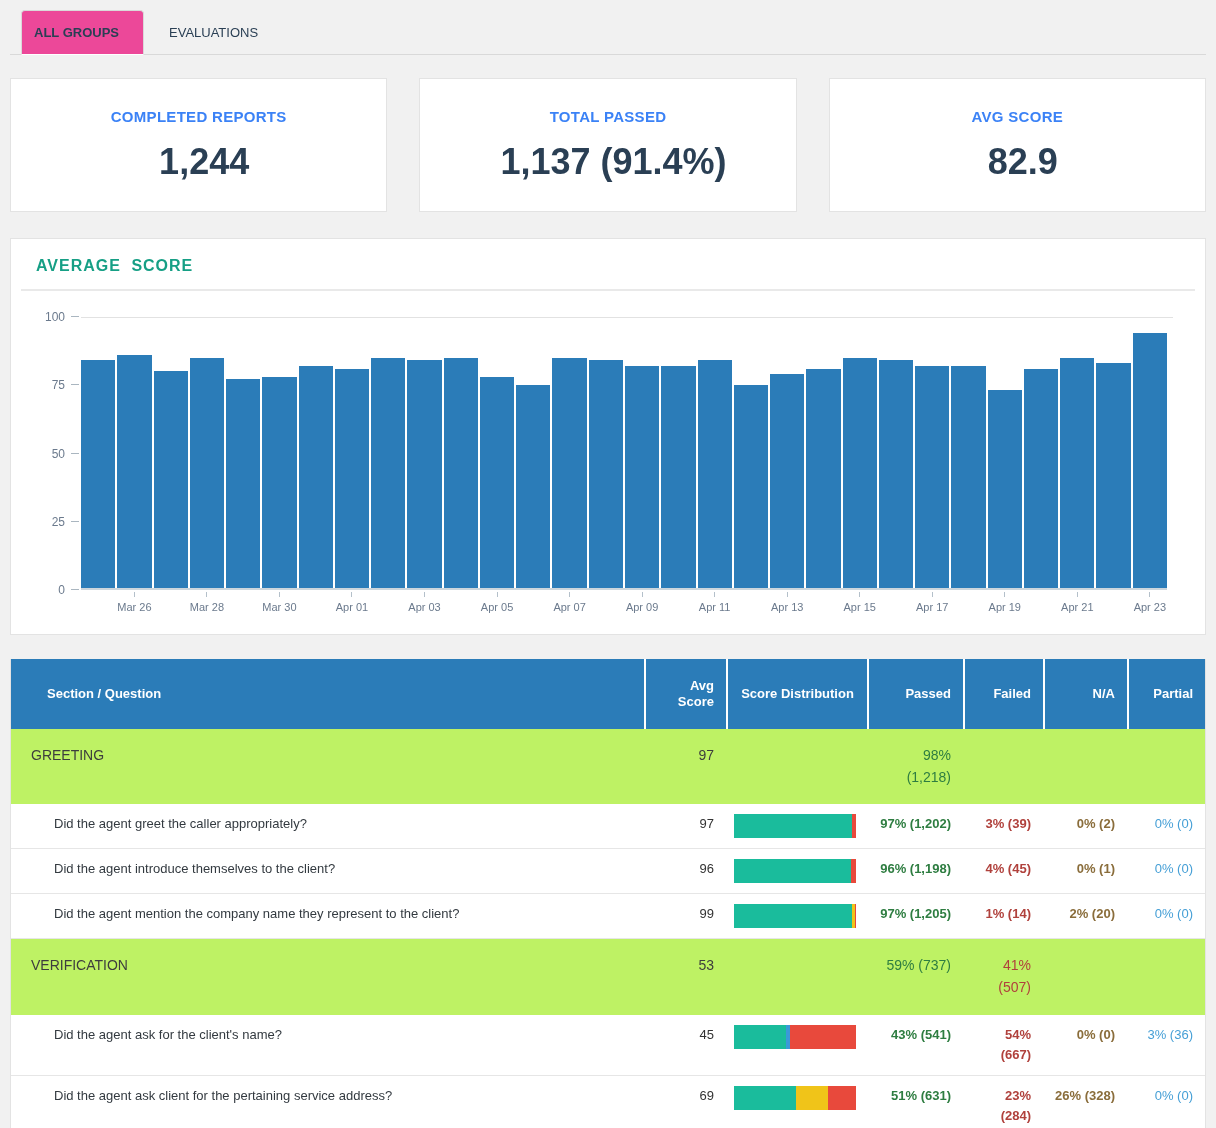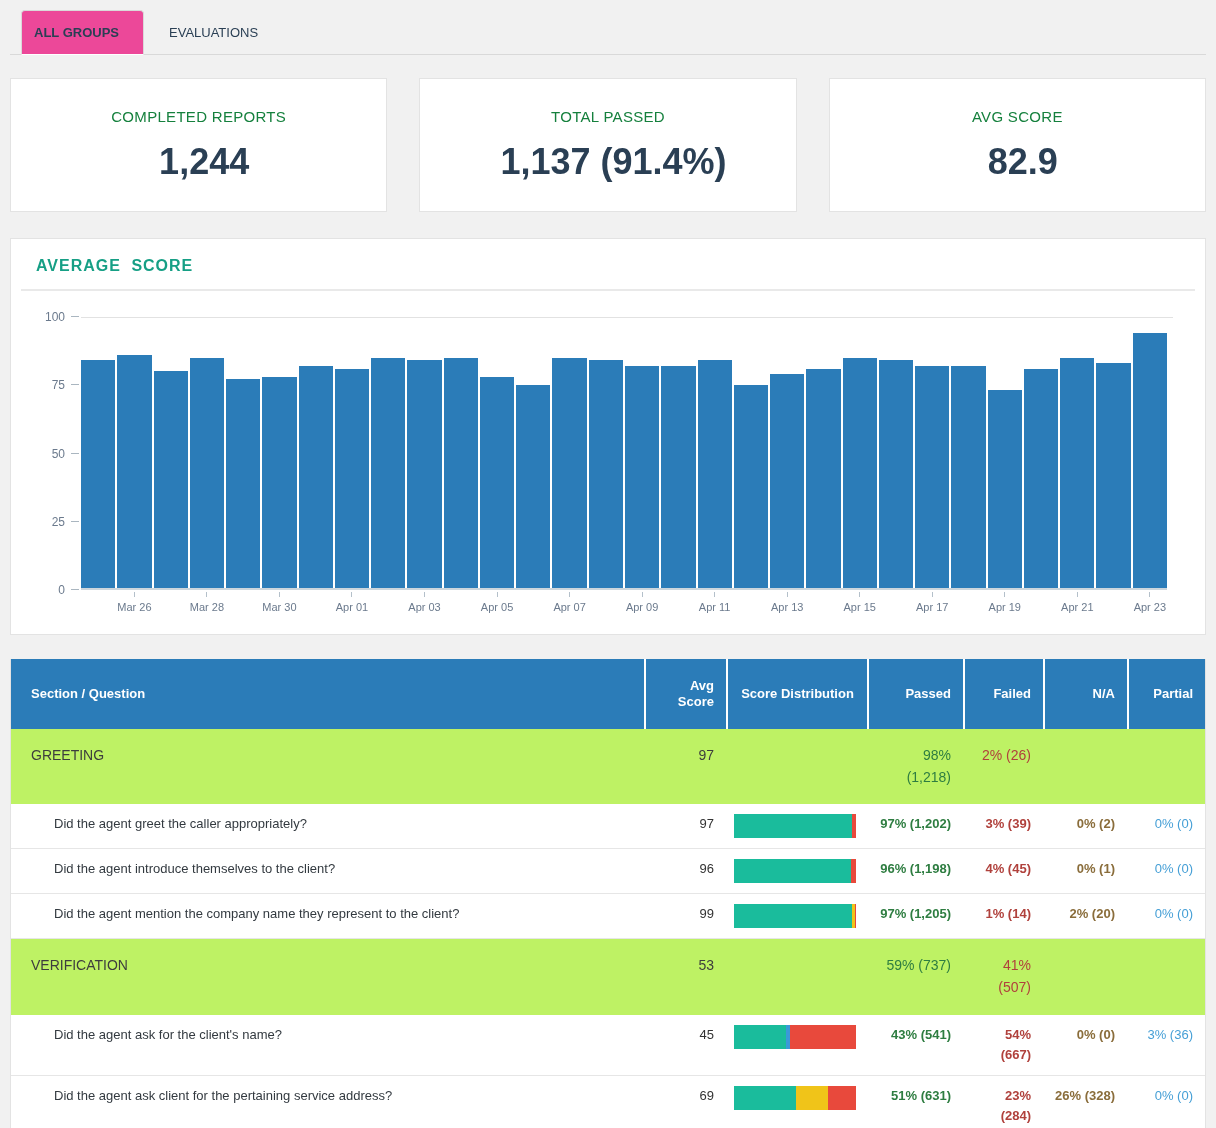--- a/index.html
+++ b/index.html
@@ -21,21 +21,21 @@
     background:#ec4899; border:1px solid #d9d9d9; border-bottom:1px solid #fff;
     border-radius:4px 4px 0 0; font-weight:bold;padding-left:12px;
   }
 
   
   .cards { display:flex; gap:32px; margin-top:23px; }
   .card {
     flex:1; background:#fff; border:1px solid #e3e3e3; height:134px;
     display:flex; flex-direction:column; align-items:center; justify-content:center; gap:16px;
   }
-  .card .ctitle { font-size:15px; font-weight:normal; color:#15803d; letter-spacing:.3px;text-align:right; }
+  .card .ctitle { font-size:15px; font-weight:bold; color:#3b82f6; letter-spacing:.3px;text-align:right; }
   .card .cvalue { font-size:36px; font-weight:bold; color:#2a3f54;margin-left:11px; }
 
   
   .panel { background:#fff; border:1px solid #e3e3e3; margin-top:26px; padding:18px 0 14px 0; }
   .panel-title { margin-left:25px; font-size:16px; font-weight:bold; color:#169f85; letter-spacing:1px; word-spacing:5px; }
   .panel-sep { border-top:2px solid #e9e9e9; margin:14px 10px 0 10px; }
   .chart-body { display:flex; padding:26px 38px 4px 8px; }
   .y-axis { width:62px; position:relative; height:273px; flex:0 0 62px; }
   .ylab { position:absolute; right:16px; transform:translateY(50%); font-size:12px; color:#6b7a8d; }
   .ytick { position:absolute; right:2px; width:8px; height:1px; background:#aab6c0; }
@@ -55,21 +55,21 @@
   .trow, .thead {
     display:grid;
     grid-template-columns:minmax(0,1fr) 82px 141px 96px 80px 84px 78px;
   }
   .thead { background:#2b7cb8; min-height:70px; }
   .thead .hcell {
     color:#fff; font-size:13px; font-weight:bold; display:flex; align-items:center;
     justify-content:flex-end; text-align:right; padding:8px 12px; line-height:1.25;
   }
   .thead .hcell + .hcell { border-left:2px solid #fff; }
-  .thead .hcell.first { justify-content:flex-start; text-align:left; padding-left:20px; }
+  .thead .hcell.first { justify-content:flex-start; text-align:left; padding-left:36px; }
   .thead .hcell.center { justify-content:center; text-align:center; }
 
   .trow.section { background:#bef264; }
   .trow.section .cell { padding-top:16px; padding-bottom:16px; font-size:14px; color:#3d3d3d; }
   .trow.question { background:#fff; border-bottom:1px solid #e6e6e6;padding-left:23px; }
   .trow.question .cell { padding-top:10px; padding-bottom:10px; font-size:13px; }
   .cell { padding-left:12px; padding-right:12px; line-height:1.55; }
   .cell.label { padding-left:20px; color:#333a40; }
   .cell.num { text-align:right; color:#333; white-space:nowrap; }
   .cell.dist { padding-left:8px; }
@@ -202,21 +202,20 @@
       <div class="hcell">Failed</div>
       <div class="hcell">N/A</div>
       <div class="hcell">Partial</div>
     </div>
     <div id="table-body">
         <div class="trow section">
           <div class="cell label">GREETING</div>
           <div class="cell num">97</div>
           <div class="cell dist"></div>
           <div class="cell right c-passed">98% (1,218)</div>
-          <div class="cell right c-failed">2% (26)</div>
           <div class="cell right c-na"></div>
           <div class="cell right c-partial"></div>
         </div>
         <div class="trow question">
           <div class="cell label">Did the agent greet the caller appropriately?</div>
           <div class="cell num">97</div>
           <div class="cell dist">
             <div class="distbar">
               <div style="flex-grow: 97; background: rgb(26, 188, 156);"></div>
               <div style="flex-grow: 3; background: rgb(232, 73, 60);"></div>

